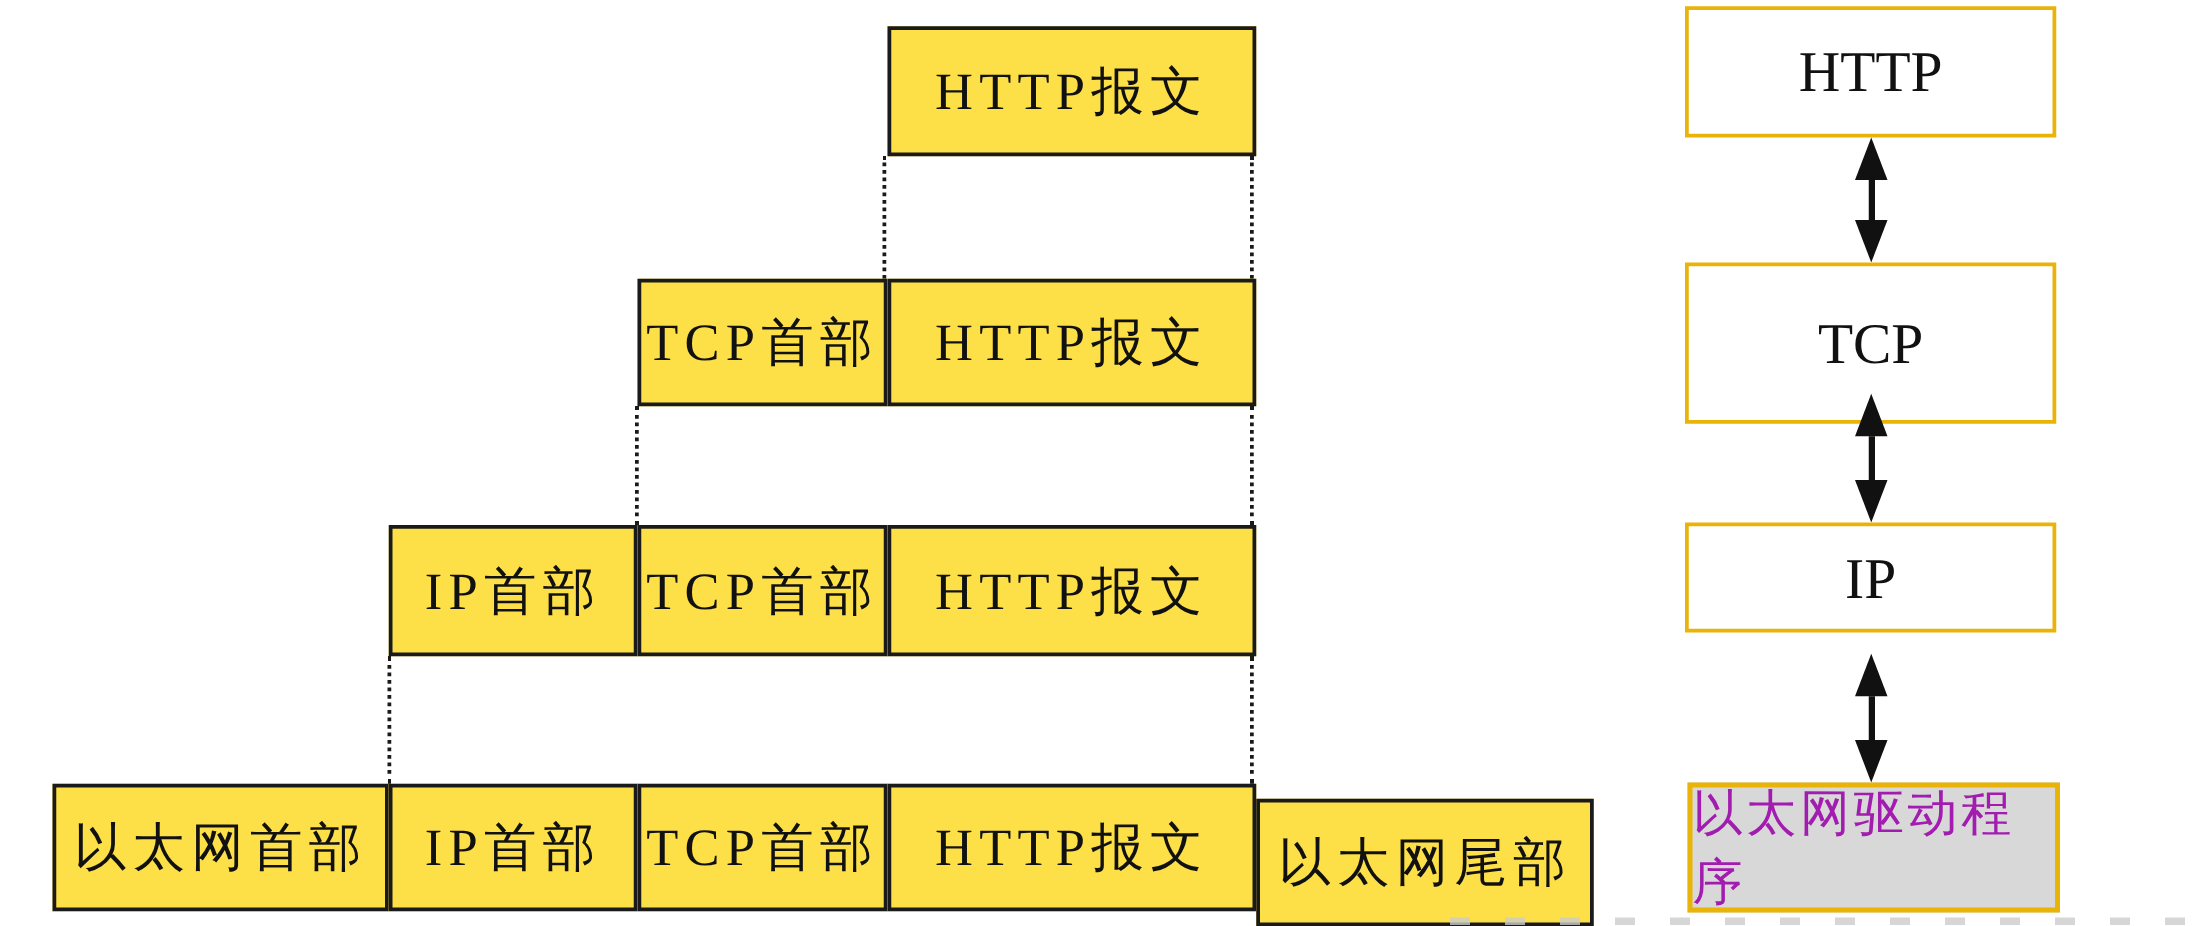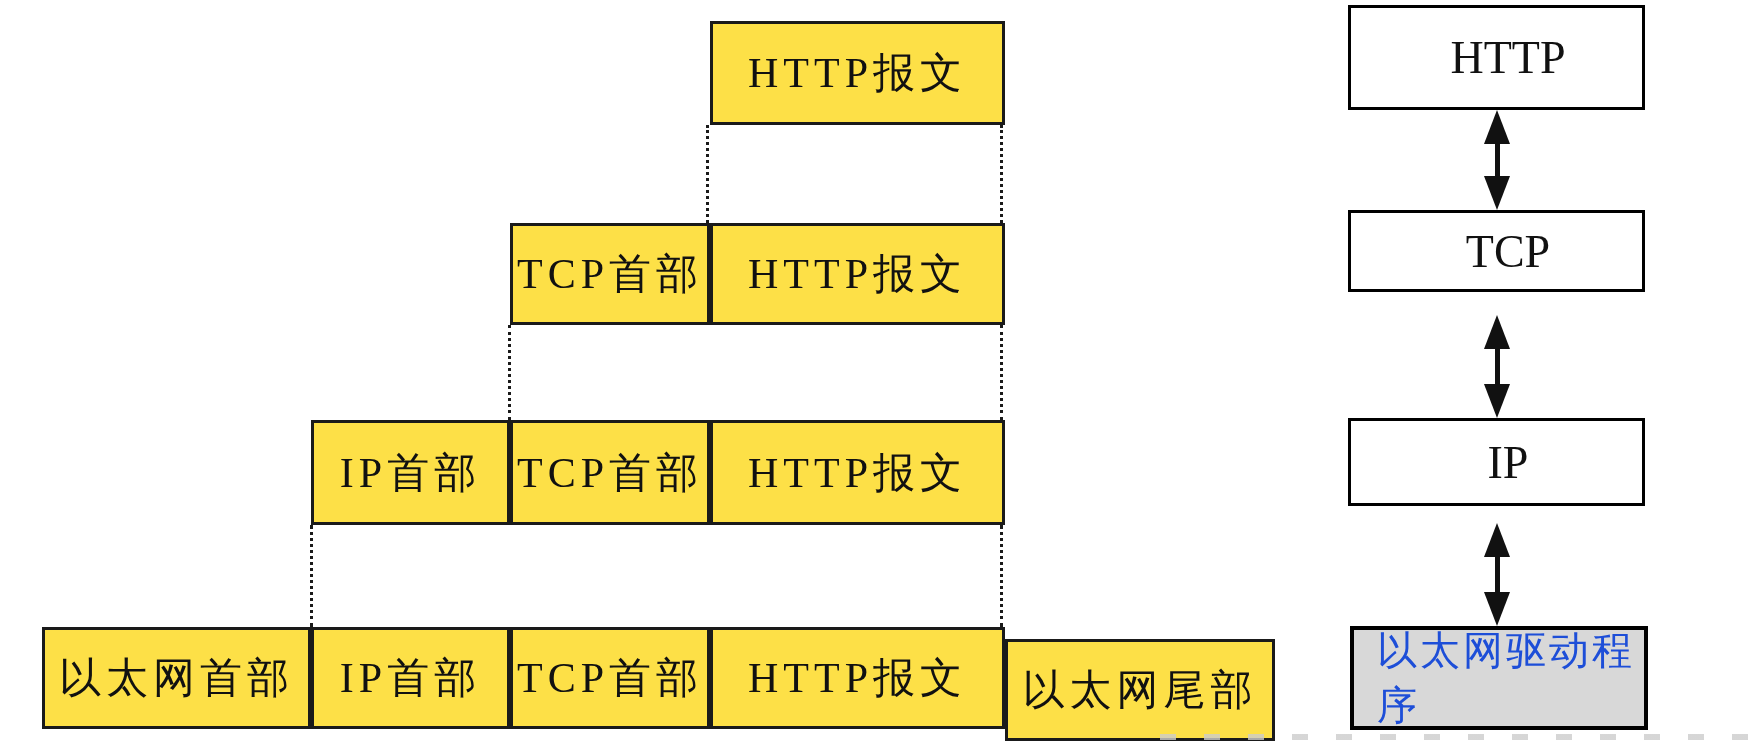--- a/index.html
+++ b/index.html
@@ -17,33 +17,32 @@
     border:3px solid #1a1a1a;
     background:#fde047;
     display:flex;align-items:center;justify-content:center;
     font-size:42px;
     letter-spacing:5px;
     white-space:nowrap;
   }
   .stack-box{
     position:absolute;
     box-sizing:border-box;
-    border:3px solid #000000;
+    border:3px solid #eab308;
     background:#ffffff;
     display:flex;align-items:center;justify-content:center;
     font-size:46px;
-    padding-left:23px;
   }
   .stack-box.gray{
     background:#d8d8d8;
     border-width:4px;
     font-family:"Liberation Sans", sans-serif;
     font-size:40px;
     letter-spacing:3px;
-    color:#1d4ed8;
+    color:#a21caf;
   }
   .dotted{
     position:absolute;
     width:0;
     border-left:3px dotted #1a1a1a;
   }
   .arrow{
     position:absolute;
     width:30px;
     display:flex;flex-direction:column;align-items:center;
@@ -106,21 +105,21 @@
   </div>
 
   <div class="stack-box" style="left:1348px;top:5px;width:297px;height:105px;">HTTP</div>
 
   <div class="arrow" style="left:1482px;top:110px;height:100px;">
     <div class="head-up"></div>
     <div class="shaft"></div>
     <div class="head-down"></div>
   </div>
 
-  <div class="stack-box" style="left:1348px;top:210px;width:297px;height:82px;">TCP</div>
+  <div class="stack-box" style="left:1348px;top:210px;width:297px;height:129px;">TCP</div>
 
   <div class="arrow" style="left:1482px;top:315px;height:103px;">
     <div class="head-up"></div>
     <div class="shaft"></div>
     <div class="head-down"></div>
   </div>
 
   <div class="stack-box" style="left:1348px;top:418px;width:297px;height:88px;">IP</div>
 
   <div class="arrow" style="left:1482px;top:523px;height:103px;">

